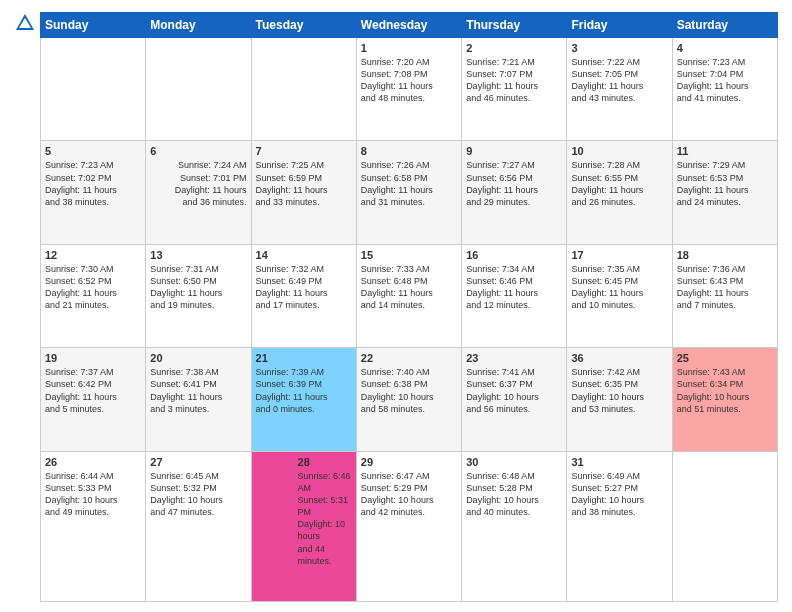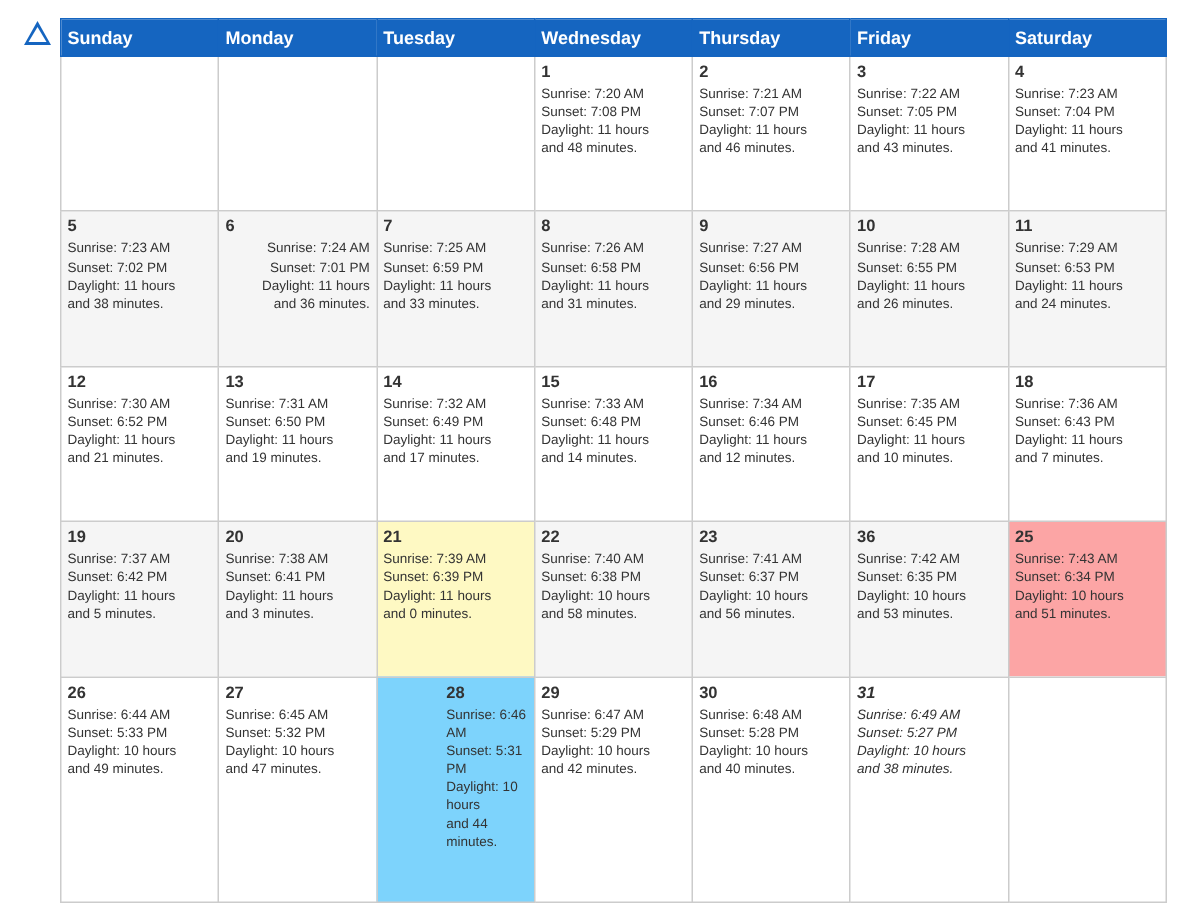--- a/index.html
+++ b/index.html
@@ -273,21 +273,21 @@
 Daylight: 11 hours
 and 5 minutes.</div>
           </td>
           <td style="background: rgb(245, 245, 245);">
             <span class="day-num">20</span>
             <div class="cell-content" style="white-space: pre-line;">Sunrise: 7:38 AM
 Sunset: 6:41 PM
 Daylight: 11 hours
 and 3 minutes.</div>
           </td>
-          <td style="background: #fef9c3; margin-left: 40px;">
+          <td style="background: #7dd3fc; margin-left: 40px;">
             <span class="day-num">21</span>
             <div class="cell-content" style="white-space: pre-line;">Sunrise: 7:39 AM
 Sunset: 6:39 PM
 Daylight: 11 hours
 and 0 minutes.</div>
           </td>
           <td style="background: rgb(245, 245, 245);">
             <span class="day-num">22</span>
             <div class="cell-content" style="white-space: pre-line;">Sunrise: 7:40 AM
 Sunset: 6:38 PM
@@ -324,42 +324,42 @@
 Daylight: 10 hours
 and 49 minutes.</div>
           </td>
           <td style="background: rgb(255, 255, 255);">
             <span class="day-num">27</span>
             <div class="cell-content" style="white-space: pre-line;">Sunrise: 6:45 AM
 Sunset: 5:32 PM
 Daylight: 10 hours
 and 47 minutes.</div>
           </td>
-          <td style="background: #7dd3fc; padding-left: 46px;">
+          <td style="background: #ec4899; padding-left: 46px;">
             <span class="day-num">28</span>
             <div class="cell-content" style="white-space: pre-line;">Sunrise: 6:46 AM
 Sunset: 5:31 PM
 Daylight: 10 hours
 and 44 minutes.</div>
           </td>
           <td style="background: rgb(255, 255, 255);">
             <span class="day-num">29</span>
             <div class="cell-content" style="white-space: pre-line;">Sunrise: 6:47 AM
 Sunset: 5:29 PM
 Daylight: 10 hours
 and 42 minutes.</div>
           </td>
           <td style="background: rgb(255, 255, 255);">
             <span class="day-num">30</span>
             <div class="cell-content" style="white-space: pre-line;">Sunrise: 6:48 AM
 Sunset: 5:28 PM
 Daylight: 10 hours
 and 40 minutes.</div>
           </td>
-          <td style="background: rgb(255, 255, 255); font-style: italic;">
+          <td style="background: rgb(255, 255, 255);">
             <span class="day-num">31</span>
             <div class="cell-content" style="white-space: pre-line;">Sunrise: 6:49 AM
 Sunset: 5:27 PM
 Daylight: 10 hours
 and 38 minutes.</div>
           </td>
           <td class="empty-cell"></td>
         </tr>
       </tbody>
   </table>

